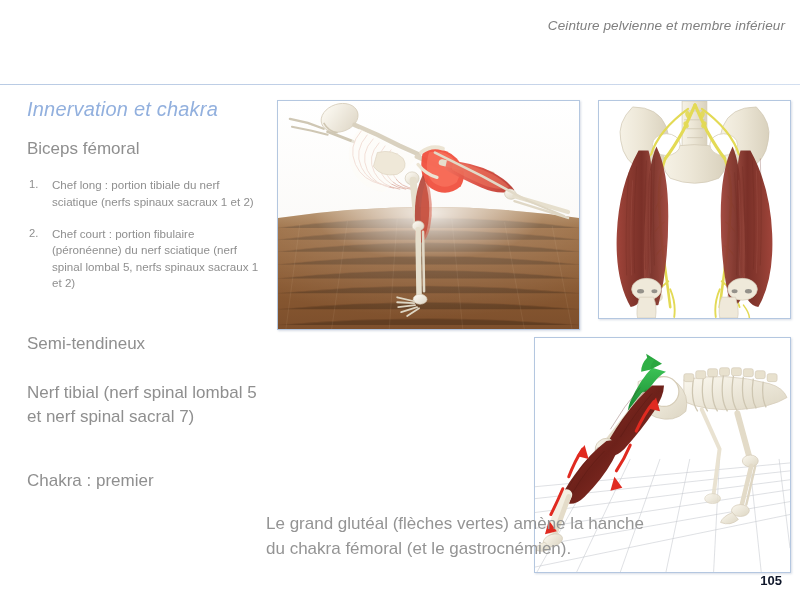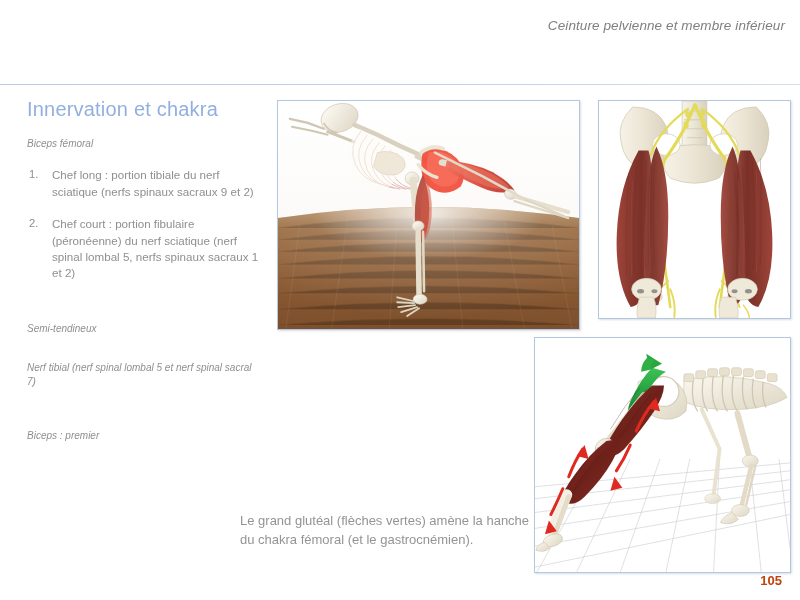--- a/index.html
+++ b/index.html
@@ -37,32 +37,32 @@
   }
 
   
   .text-col {
     position: absolute;
     left: 27px;
     top: 98px;
     width: 236px;
   }
   .section-title {
+    font-style: italic;
     font-size: 20px;
     color: #92b0de;
     margin: 0 0 16px 0;
     font-weight: normal;
     letter-spacing: 0.2px;
   }
   .para {
-    font-size: 10px;
+    font-size: 17px;
     line-height: 1.42;
     color: #8f8f8f;
     margin: 0 0 16px 0;
-    font-style: italic;
   }
   ol.numbered {
     margin: 0 0 0 0;
     padding: 0;
     list-style: none;
   }
   ol.numbered li {
     position: relative;
     padding-left: 25px;
     font-size: 11.6px;
@@ -91,74 +91,74 @@
   }
   #fig-pose       { left: 277px; top: 100px; width: 303px; height: 230px; }
   #fig-nerves     { left: 598px; top: 100px; width: 193px; height: 219px; }
   #fig-stretch    { left: 534px; top: 337px; width: 257px; height: 236px; }
 
   .fig svg { display: block; width: 100%; height: 100%; }
 
   
   .caption {
     position: absolute;
-    left: 240px;
+    left: 266px;
     top: 512px;
     width: 272px;
-    font-size: 13px;
+    font-size: 17px;
     line-height: 1.45;
     color: #949494;
   }
   .caption div { white-space: nowrap; }
 
   
   .folio {
     position: absolute;
     right: 18px;
     bottom: 12px;
     font-size: 13px;
-    color: #c2410c;
+    color: #0f172a;
     font-weight: 600;
   }
 </style>
 </head>
 <body>
 
 <div class="running-head">Ceinture pelvienne et membre inférieur</div>
 <div class="head-rule"></div>
 
 <div class="text-col">
 
   <h1 class="section-title">Innervation et chakra</h1>
 
   <p class="para">Biceps fémoral</p>
 
   <ol class="numbered">
     <li>
       <span class="num">1.</span>
-      <span>Chef long : portion tibiale du nerf sciatique (nerfs spinaux sacraux 9 et 2)</span>
+      <span>Chef long : portion tibiale du nerf sciatique (nerfs spinaux sacraux 1 et 2)</span>
     </li>
     <li>
       <span class="num">2.</span>
       <span>Chef court : portion fibulaire (péronéenne) du nerf sciatique (nerf spinal lombal 5, nerfs spinaux sacraux 1 et 2)</span>
     </li>
   </ol>
 
   <div class="spacer-lg"></div>
 
 
   <p class="para">Semi-tendineux</p>
 
   <div class="spacer-sm"></div>
 
   <p class="para">Nerf tibial (nerf spinal lombal 5 et nerf spinal sacral 7)</p>
 
   <div class="spacer-lg"></div>
 
-  <p class="para">Biceps : premier</p>
+  <p class="para">Chakra : premier</p>
 </div>
 
 <div class="fig" id="fig-pose">
   <svg viewBox="0 0 303 230" preserveAspectRatio="none">
     <defs>
       <linearGradient id="bgWhite" x1="0" y1="0" x2="0" y2="1">
         <stop offset="0%" stop-color="#ffffff"></stop>
         <stop offset="55%" stop-color="#fbfaf8"></stop>
         <stop offset="100%" stop-color="#f2efe9"></stop>
       </linearGradient>

